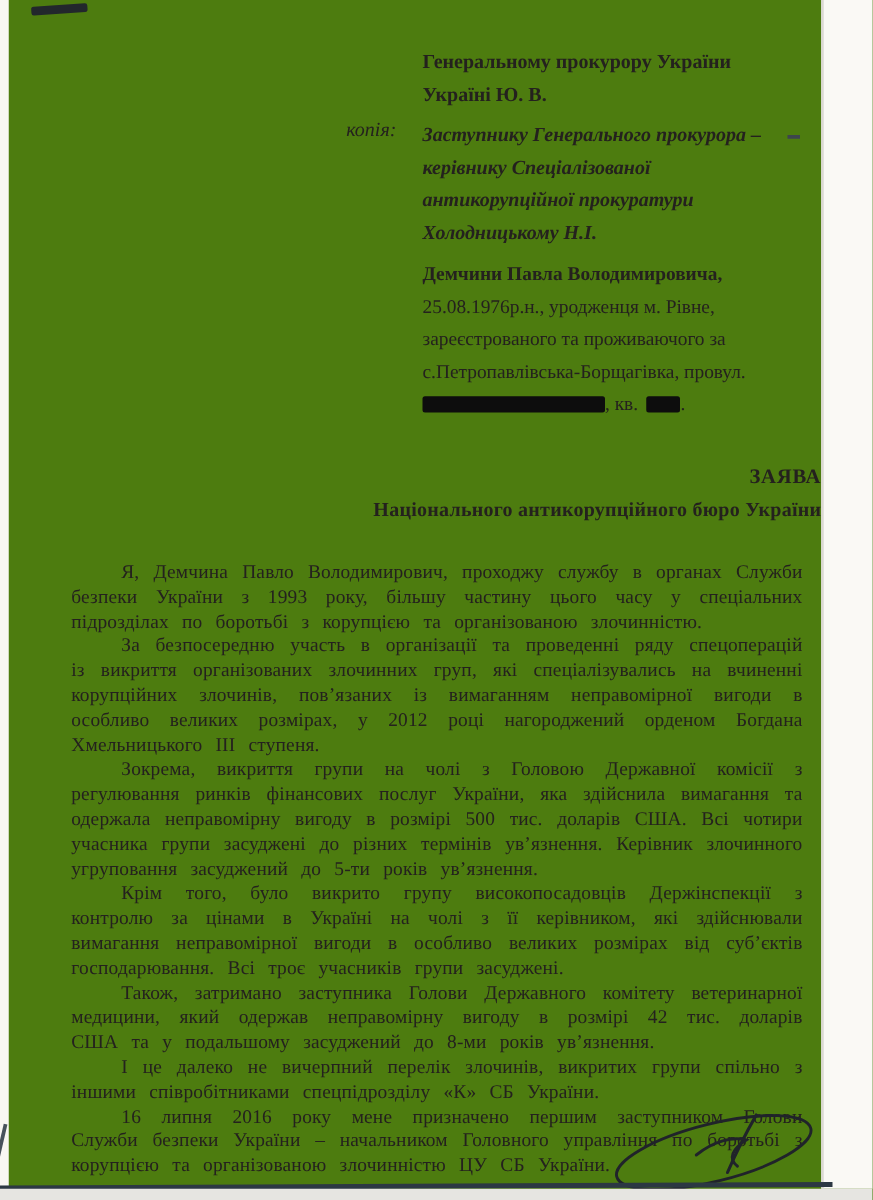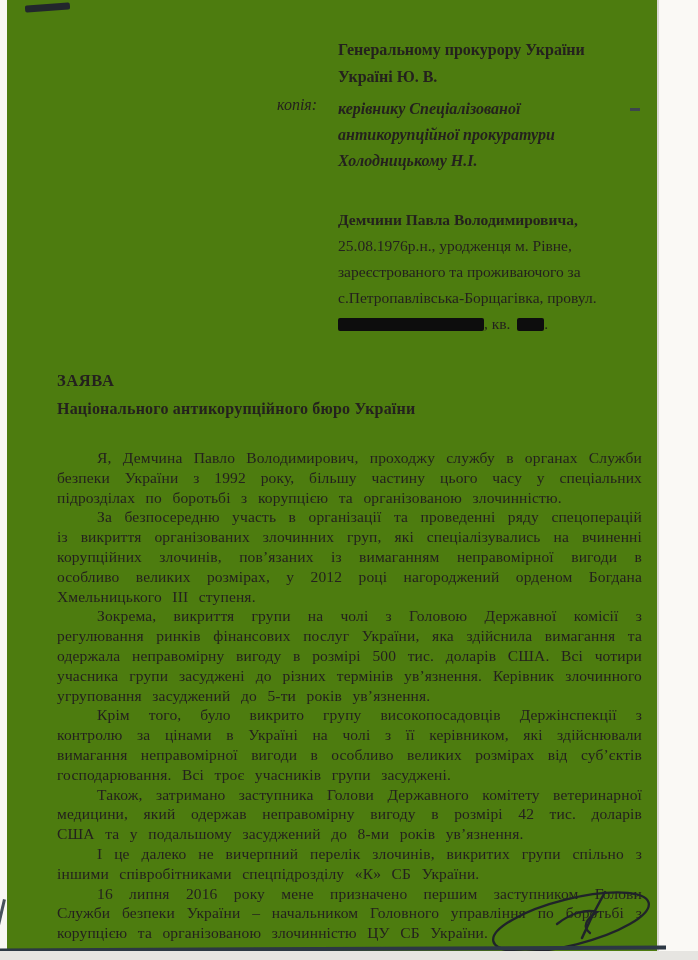--- a/index.html
+++ b/index.html
@@ -37,21 +37,21 @@
 
   .applicant { position:absolute; left:338px; top:207px; font-size:15.5px; line-height:26px; }
   .applicant .bold-line { font-weight:bold; }
   .redaction { display:inline-block; background:#0d0d0d; height:13px;
                border-radius:2px; vertical-align:-2px; }
   .red-long  { width:146px; }
   .red-short { width:27px; margin-left:3px; }
 
   
   .title { position:absolute; left:57px; top:371px; width:600px;
-           text-align:left; font-weight:bold; }
+           text-align:right; font-weight:bold; }
   .title .t1 { font-size:16.5px; letter-spacing:0.6px; margin-bottom:6px; }
   .title .t2 { font-size:16px; line-height:24px; letter-spacing:0.2px; }
 
   
   .body-text { position:absolute; left:57px; top:448px; width:585px;
                font-size:15.5px; line-height:19.8px; text-align:justify; }
   .body-text p { margin:0; text-indent:40px; word-spacing:6.5px; letter-spacing:0.15px; }
 
   .signature { position:absolute; left:483px; top:886px; }
 </style>
@@ -66,20 +66,21 @@
   <div class="artifact-dash"></div>
 
   <div class="addressee">
     <div>Генеральному прокурору України</div>
     <div>Україні Ю. В.</div>
   </div>
 
   <div class="copy-row">
     <span class="copy-label">копія:</span>
     <div class="copy-lines">
+      <div>Заступнику Генерального прокурора –</div>
       <div>керівнику Спеціалізованої</div>
       <div>антикорупційної прокуратури</div>
       <div>Холодницькому Н.І.</div>
     </div>
   </div>
 
   <div class="applicant">
     <div class="bold-line">Демчини Павла Володимировича,</div>
     <div>25.08.1976р.н., уродженця м. Рівне,</div>
     <div>зареєстрованого та проживаючого за</div>
@@ -89,21 +90,21 @@
       <span class="redaction red-short"></span><span>.</span>
     </div>
   </div>
 
   <div class="title">
     <div class="t1">ЗАЯВА</div>
     <div class="t2">Національного антикорупційного бюро України</div>
   </div>
 
   <div class="body-text">
-    <p>Я, Демчина Павло Володимирович, проходжу службу в органах Служби безпеки України з 1992 року, більшу частину цього часу у спеціальних підрозділах по боротьбі з корупцією та організованою злочинністю.</p>
+    <p>Я, Демчина Павло Володимирович, проходжу службу в органах Служби безпеки України з 1993 року, більшу частину цього часу у спеціальних підрозділах по боротьбі з корупцією та організованою злочинністю.</p>
     <p>За безпосередню участь в організації та проведенні ряду спецоперацій із викриття організованих злочинних груп, які спеціалізувались на вчиненні корупційних злочинів, пов’язаних із вимаганням неправомірної вигоди в особливо великих розмірах, у 2012 році нагороджений орденом Богдана Хмельницького III ступеня.</p>
     <p>Зокрема, викриття групи на чолі з Головою Державної комісії з регулювання ринків фінансових послуг України, яка здійснила вимагання та одержала неправомірну вигоду в розмірі 500 тис. доларів США. Всі чотири учасника групи засуджені до різних термінів ув’язнення. Керівник злочинного угруповання засуджений до 5-ти років ув’язнення.</p>
     <p>Крім того, було викрито групу високопосадовців Держінспекції з контролю за цінами в Україні на чолі з її керівником, які здійснювали вимагання неправомірної вигоди в особливо великих розмірах від суб’єктів господарювання. Всі троє учасників групи засуджені.</p>
     <p>Також, затримано заступника Голови Державного комітету ветеринарної медицини, який одержав неправомірну вигоду в розмірі 42 тис. доларів США та у подальшому засуджений до 8-ми років ув’язнення.</p>
     <p>І це далеко не вичерпний перелік злочинів, викритих групи спільно з іншими співробітниками спецпідрозділу «К» СБ України.</p>
     <p>16 липня 2016 року мене призначено першим заступником Голови Служби безпеки України – начальником Головного управління по боротьбі з корупцією та організованою злочинністю ЦУ СБ України.</p>
   </div>
 
   <svg class="signature" width="175" height="70" viewBox="0 0 175 70">
     <ellipse cx="88" cy="36" rx="80" ry="23" transform="rotate(-14 88 36)" fill="none" stroke="#20232a" stroke-width="2.3"></ellipse>

